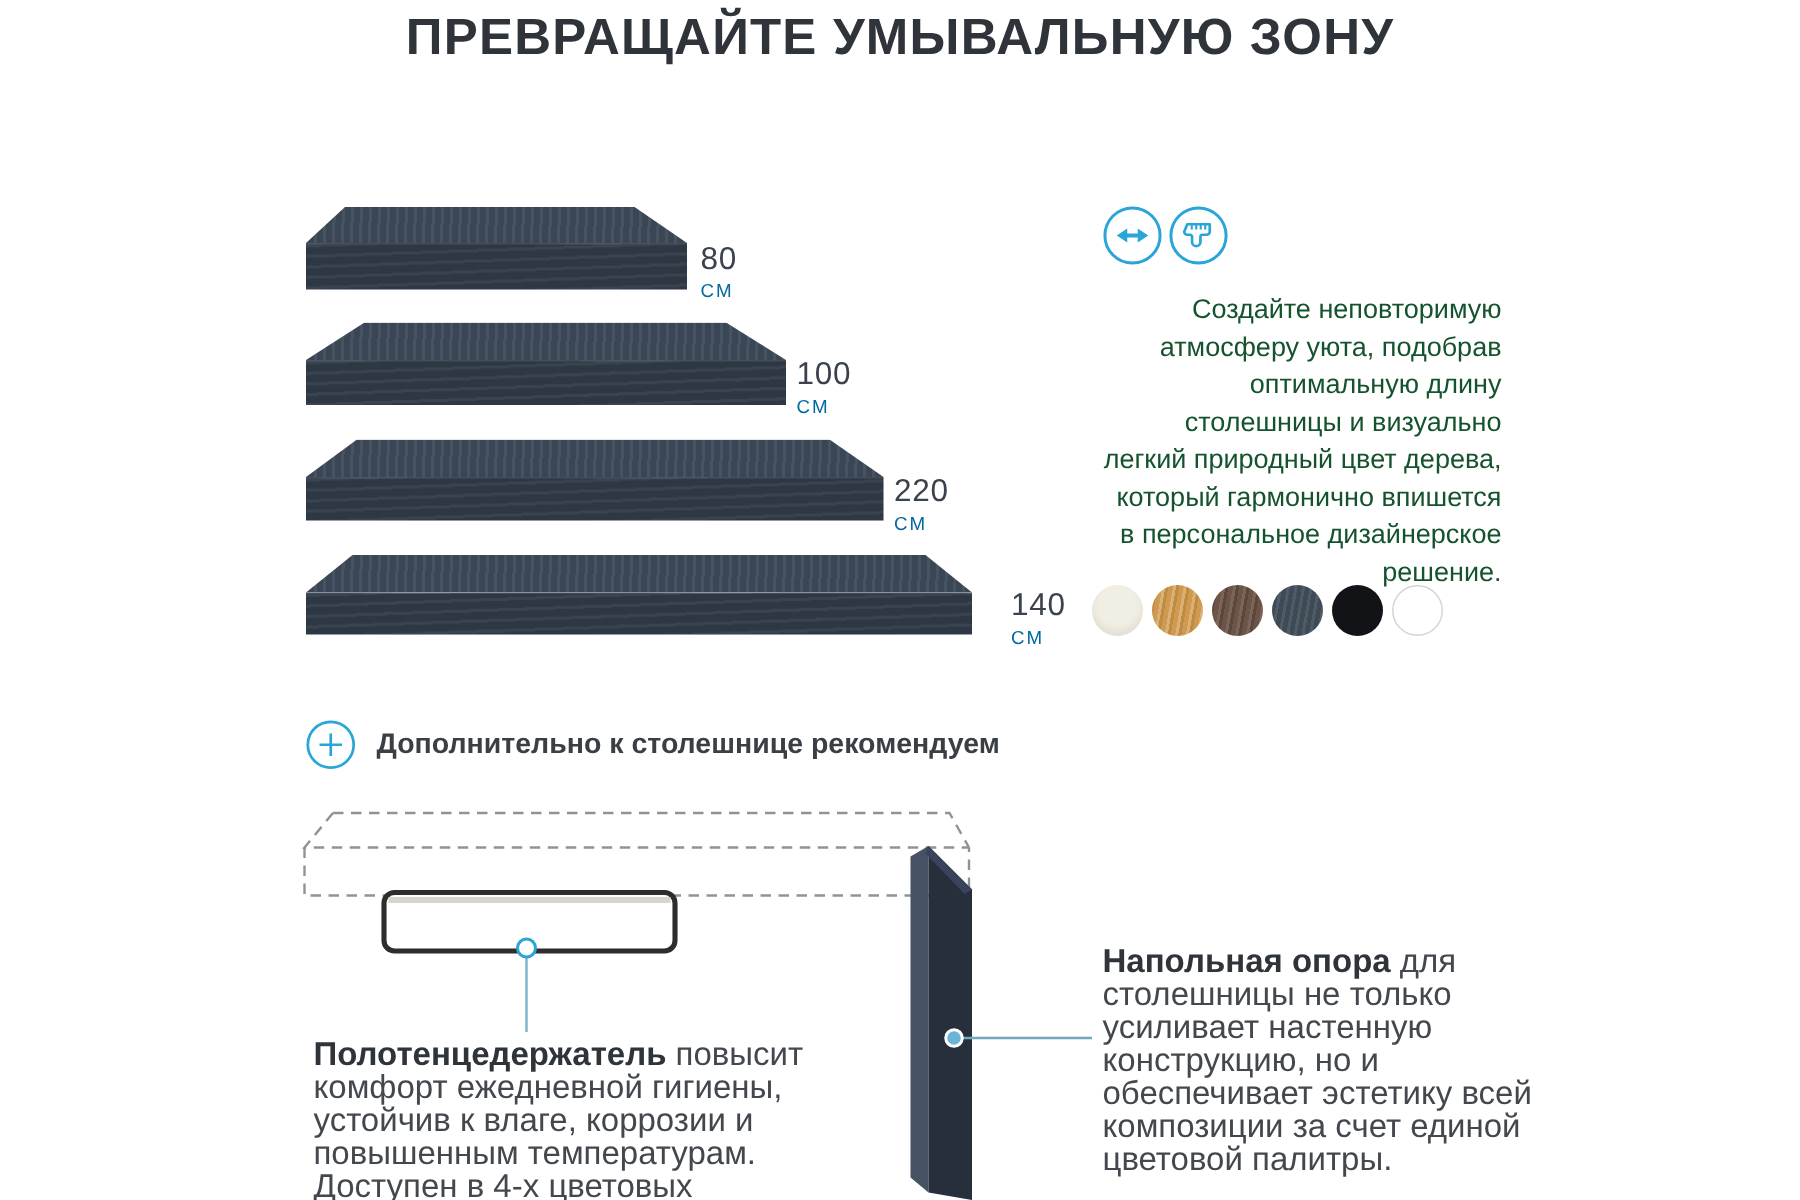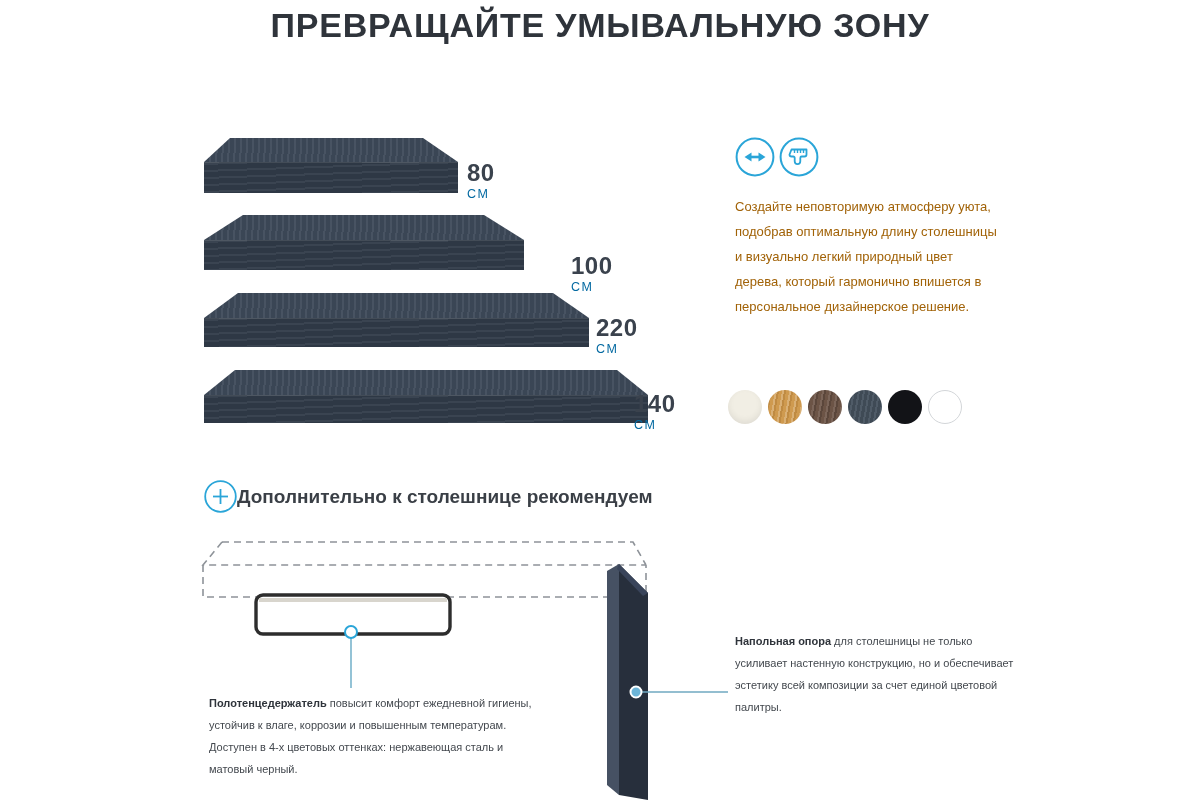--- a/index.html
+++ b/index.html
@@ -30,47 +30,47 @@
   .slab2 .top   { width:320px; height:25px; clip-path:polygon(39px 0, 280px 0, 320px 25px, 0 25px); }
   .slab2 .front { top:25px; width:320px; height:30px; }
   .slab3 { left:204px; top:293px; width:385px; height:54px; }
   .slab3 .top   { width:385px; height:25px; clip-path:polygon(34px 0, 349px 0, 385px 25px, 0 25px); }
   .slab3 .front { top:25px; width:385px; height:29px; }
   .slab4 { left:204px; top:370px; width:444px; height:53px; }
   .slab4 .top   { width:444px; height:25px; clip-path:polygon(31px 0, 413px 0, 444px 25px, 0 25px); }
   .slab4 .front { top:25px; width:444px; height:28px; }
 
   .size-label { position:absolute; }
-  .size-label .num  { font-size:24px; font-weight:700; color:#3a424d; letter-spacing:0.5px; line-height:24px; }
+  .size-label .num  { font-size:21px; font-weight:400; color:#3a424d; letter-spacing:0.5px; line-height:24px; }
   .size-label .unit { font-size:12.5px; color:#0369a1; letter-spacing:1.5px; margin-top:2px; }
   .lbl1 { left:467px; top:161px; }
-  .lbl2 { left:531px; top:254px;margin-left:40px; }
+  .lbl2 { left:531px; top:238px; }
   .lbl3 { left:596px; top:316px; }
-  .lbl4 { left:634px; top:392px; }
+  .lbl4 { left:674px; top:392px; }
 
   
   .icon-row { position:absolute; left:735px; top:137px; display:flex; gap:4px; }
   .circle-icon { width:40px; height:40px; }
   .intro-text { position:absolute; left:735px; top:194px; width:266px;
-                font-size:13px; line-height:25px; color:#a16207; }
+                font-size:18px; line-height:25px; color:#14532d;text-align:right; }
   .swatch-row { position:absolute; left:728px; top:390px; display:flex; gap:6px; }
   .swatch { width:34px; height:34px; border-radius:50%; position:relative; overflow:hidden; }
   .swatch.tex-oak    { background-image:repeating-linear-gradient(100deg, rgba(255,255,255,0.22) 0 2px, rgba(120,70,10,0.18) 2px 4px, transparent 4px 7px); }
   .swatch.tex-walnut { background-image:repeating-linear-gradient(100deg, rgba(255,255,255,0.10) 0 2px, rgba(0,0,0,0.16) 2px 4px, transparent 4px 7px); }
   .swatch.tex-cream  { box-shadow:inset 0 -3px 6px rgba(0,0,0,0.07); }
   .swatch.tex-blue   { background-image:repeating-linear-gradient(100deg, rgba(255,255,255,0.05) 0 2px, rgba(0,0,0,0.10) 2px 5px); }
   .swatch.bordered   { border:1px solid #d3d6d9; }
 
   
-  .rec-head-row { position:absolute; left:204px; top:480px; display:flex; align-items:center; }
+  .rec-head-row { position:absolute; left:204px; top:480px; display:flex; align-items:center; gap:14px; }
   .rec-heading { font-size:19px; font-weight:700; color:#3a3f46; }
 
   .diagram { position:absolute; left:195px; top:528px; }
 
-  .towel-text, .support-text { position:absolute; font-size:11px; line-height:22px; color:#43484e; }
+  .towel-text, .support-text { position:absolute; font-size:22px; line-height:22px; color:#43484e; }
   .towel-text   { left:209px; top:692px; width:330px; }
   .support-text { left:735px; top:630px; width:288px; }
   .lead { font-weight:700; color:#2f343b; }
 </style>
 </head>
 <body>
 
 <div class="page">
 
   <div class="title">

